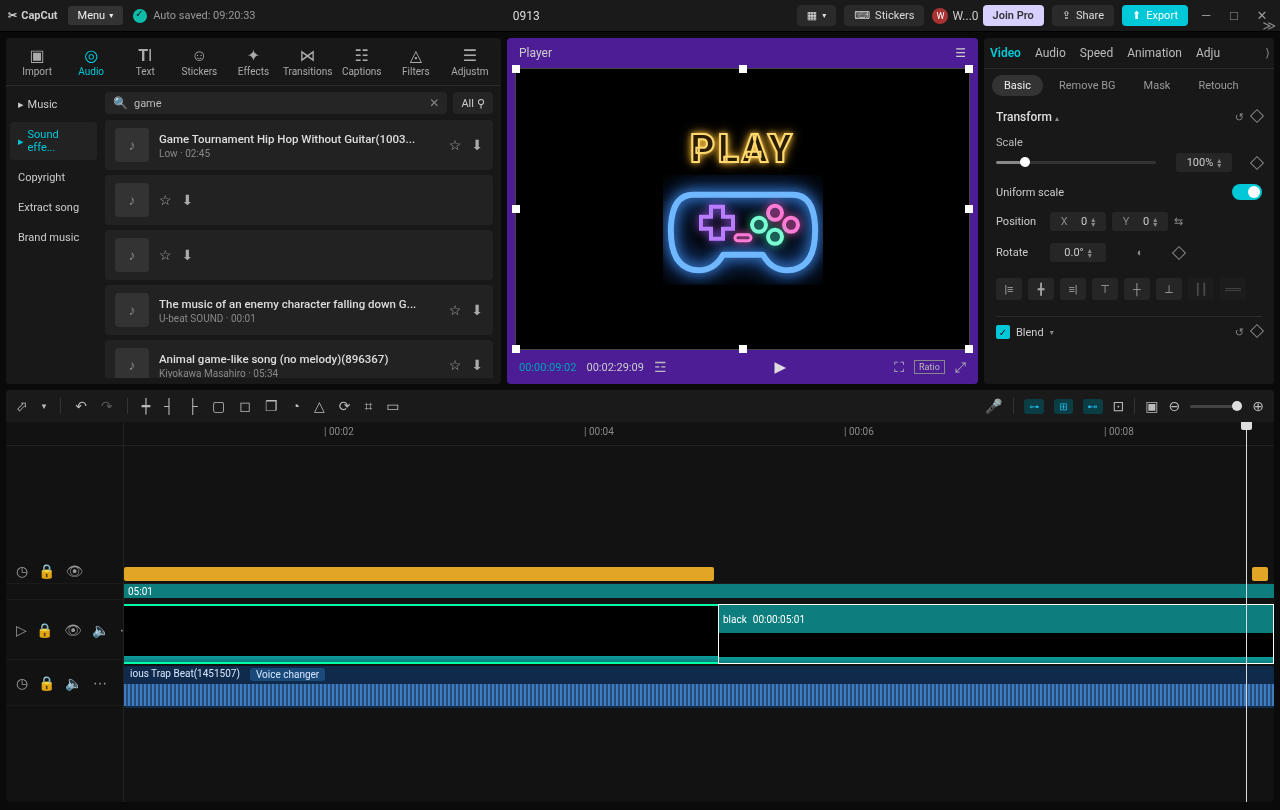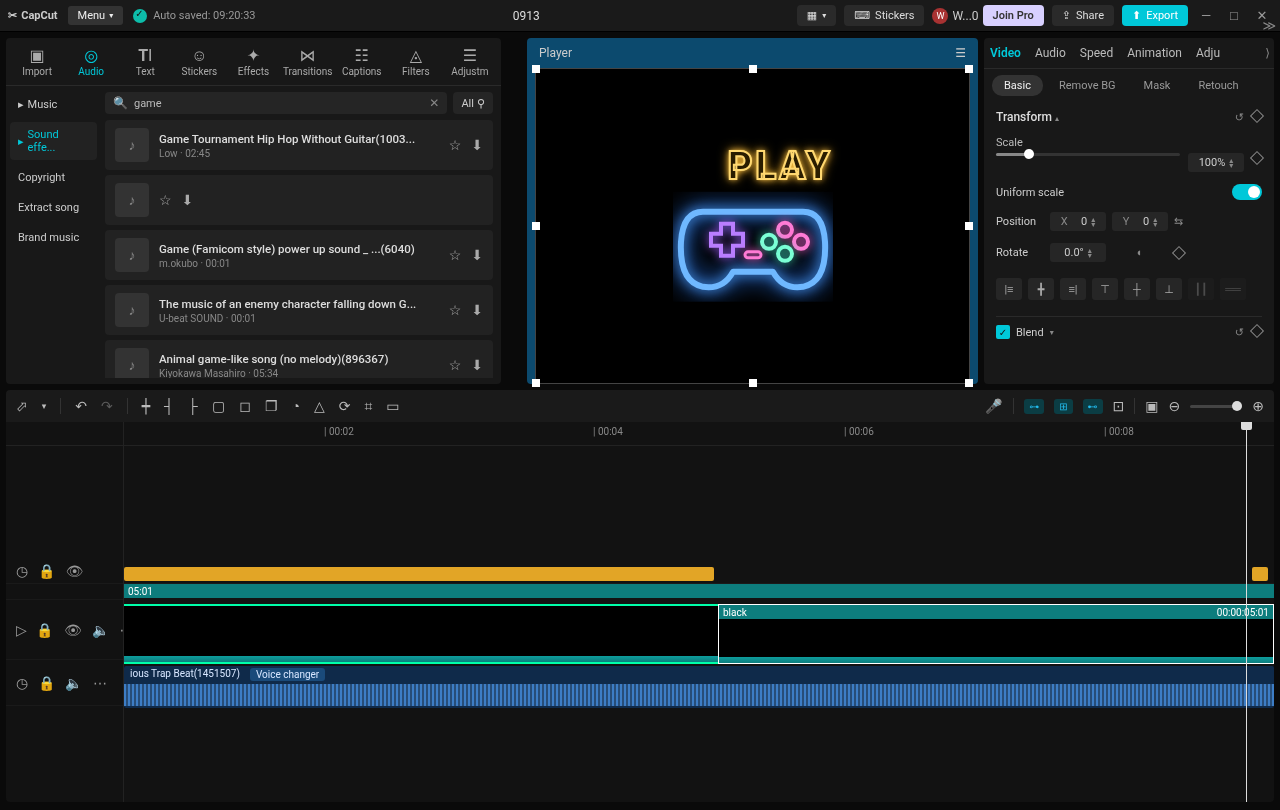--- a/index.html
+++ b/index.html
@@ -16,21 +16,21 @@
 .top-right{display:flex; gap:8px; align-items:center;}
 .top-btn{ background:#2a2a2a; padding:4px 10px; border-radius:4px; display:flex; align-items:center; gap:5px; font-size:11px; color:#ddd;}
 .top-btn.export{ background:#00c8d9; color:#fff; }
 .top-btn.joinpro{ background:#d8d0ff; color:#333; font-weight:600;}
 .avatar{width:16px; height:16px; border-radius:50%; background:#a83232; font-size:9px; display:flex; align-items:center; justify-content:center; color:#fff;}
 .win-btn{ width:20px; text-align:center; color:#999; font-size:13px;}
 
 
 .upper { display:flex; height:352px; gap:6px; padding:6px 6px 0 6px;}
 .panel-left { width:495px; background:#181818; border-radius:4px; display:flex; flex-direction:column; }
-.panel-mid { flex:1; background:#0c4a6e; border-radius:4px; display:flex; flex-direction:column; position:relative;margin-left:20px;}
+.panel-mid { flex:1; background:#4c1d95; border-radius:4px; display:flex; flex-direction:column; position:relative;}
 .panel-right { width:290px; background:#181818; border-radius:4px; display:flex; flex-direction:column;}
 
 
 .nav-tabs{ display:flex; padding:6px 4px; gap:0; border-bottom:1px solid #2a2a2a;}
 .nav-tab{ flex:1; text-align:center; font-size:10px; color:#aaa; display:flex; flex-direction:column; align-items:center; gap:2px; padding:2px 0; position:relative;}
 .nav-tab.active{ color:#00c8d9;}
 .nav-icon{ font-size:16px; height:18px; display:flex; align-items:center; justify-content:center;}
 .nav-arrow{ position:absolute; right:4px; top:18px; color:#888; font-size:13px;}
 
 .left-body{ display:flex; flex:1; overflow:hidden;}
@@ -55,21 +55,20 @@
 
 .player-head{ padding:8px 12px; font-size:12px; color:#ccc; display:flex; justify-content:space-between;}
 .player-view{ flex:1; margin:0 8px; background:#000; position:relative; border:1px solid #444;}
 .player-view .handle{position:absolute; width:8px; height:8px; background:#fff;}
 .handle.tl{left:-4px; top:-4px;} .handle.tr{right:-4px; top:-4px;} .handle.bl{left:-4px; bottom:-4px;} .handle.br{right:-4px; bottom:-4px;}
 .handle.tc{left:calc(50% - 4px); top:-4px;} .handle.bc{left:calc(50% - 4px); bottom:-4px;}
 .handle.lc{left:-4px; top:calc(50% - 4px);} .handle.rc{right:-4px; top:calc(50% - 4px);}
 .neon{ position:absolute; left:50%; top:50%; transform:translate(-50%,-52%); text-align:center;}
 .neon-text{ font-size:38px; font-weight:900; letter-spacing:3px; color:#2a1d00;
   text-shadow: 0 0 2px #ffd870, 0 0 6px #ffc94d, 0 0 12px #ffb020;
-  text-align: right;
   -webkit-text-stroke: 2px #ffd870;}
 .controller-svg{ display:block; margin:4px auto 0; }
 
 .player-foot{ padding:8px 12px; display:flex; align-items:center; gap:10px; font-size:11px;}
 .t-cur{color:#00a3b8;}
 .t-dur{color:#ccc;}
 .play-btn{ flex:1; text-align:center; color:#ddd; font-size:15px;}
 .pf-icon{ color:#bbb; font-size:14px;}
 
 
@@ -78,21 +77,21 @@
 .prop-tab.active{ color:#00c8d9; font-weight:600;}
 .prop-arrows{position:absolute; right:4px; top:8px; color:#888;}
 .sub-tabs{ display:flex; padding:6px 8px; gap:4px; align-items:center;}
 .sub-tab{ padding:4px 12px; font-size:11px; color:#999; border-radius:10px;}
 .sub-tab.active{ background:#333; color:#eee;}
 
 .props{ padding:8px 12px; display:flex; flex-direction:column; gap:12px; font-size:11px;}
 .prop-row{ display:flex; align-items:center; justify-content:space-between;}
 .prop-row .label{ color:#ddd; font-size:12px; font-weight:500;}
 .prop-row .icons{ display:flex; gap:8px; color:#888;}
-.slider-row{ display:flex; gap:8px;}
+.slider-row{ display:flex; align-items:center; gap:20px;}
 .slider{ flex:1; height:3px; background:#333; position:relative; border-radius:2px;}
 .slider .fill{ position:absolute; left:0; top:0; bottom:0; background:#888; border-radius:2px;}
 .slider .thumb{ position:absolute; width:10px; height:10px; background:#fff; border-radius:50%; top:-4px; transform:translateX(-50%);}
 .num-box{ background:#262626; padding:3px 6px; border-radius:3px; display:flex; align-items:center; gap:4px; min-width:56px; justify-content:center;}
 .num-box .caret{ font-size:8px; color:#888; line-height:5px;}
 .diamond{ width:10px; height:10px; border:1px solid #888; transform:rotate(45deg);}
 .toggle{ width:30px; height:16px; background:#00c8d9; border-radius:8px; position:relative;}
 .toggle::after{content:""; position:absolute; right:2px; top:2px; width:12px; height:12px; background:#fff; border-radius:50%;}
 .xy-row{ display:flex; align-items:center; gap:6px;}
 .xy-row .lbl{ color:#888; font-size:11px;}
@@ -132,21 +131,21 @@
 .lane-vid{ height:60px; position:relative;}
 .lane-aud{ height:46px; position:relative;}
 
 .fx-bar{ position:absolute; bottom:2px; left:0; width:590px; height:14px; background:#e2a526; border-radius:2px;}
 .fx-marker{position:absolute; bottom:2px; right:6px; width:16px; height:14px; background:#e2a526; border-radius:2px;}
 .clip-strip{ position:absolute; top:0; left:0; right:0; height:14px; background:#0d7d7d;}
 .clip-strip .t{ font-size:10px; color:#fff; padding:0 4px;}
 .vid-clip{ position:absolute; top:0; bottom:0; background:#000; border-top:2px solid #0fa; border-bottom:2px solid #0fa;}
 .vid-clip.c1{left:0; width:594px;}
 .vid-clip.c2{left:594px; right:0; border:1px solid #fff; }
-.vid-clip .hdr{ height:14px; background:#0d7d7d; font-size:10px; color:#fff; padding:0 4px; display:flex; gap:6px; align-items:center;justify-content:space-between;}
+.vid-clip .hdr{ height:28px; background:#0d7d7d; font-size:10px; color:#fff; padding:0 4px; display:flex; gap:6px; align-items:center;}
 .vid-clip .wave{ position:absolute; left:0; right:0; bottom:0; height:6px; background:linear-gradient(#0d9d9d,#0d7d7d);}
 
 .aud-clip{ position:absolute; top:2px; left:0; right:0; bottom:2px; background:#0f2a4a; border-radius:2px;}
 .aud-clip .hdr{ font-size:10px; color:#d7e6ff; padding:2px 6px; display:flex; gap:10px;}
 .aud-clip .wave{ position:absolute; left:0; right:0; top:18px; bottom:2px;
   background: repeating-linear-gradient(90deg, #3d7dc5 0 2px, #274d78 2px 4px);}
 
 .ti{ font-size:14px;}
 </style>
 </head>
@@ -261,24 +260,20 @@
           </div>
           <div class="audio-item">
             <div class="audio-thumb">♪</div>
             <div class="audio-actions">
                 <span>☆</span>
                 <span>⬇</span>
               </div>
           </div>
           <div class="audio-item">
             <div class="audio-thumb">♪</div>
-            <div class="audio-info">
-                <div class="audio-title">Game (Famicom style) power up sound _ ...(6040)</div>
-                <div class="audio-meta">m.okubo · 00:01</div>
-              </div>
             <div class="audio-actions">
                 <span>☆</span>
                 <span>⬇</span>
               </div>
           </div>
           <div class="audio-item">
             <div class="audio-thumb">♪</div>
             <div class="audio-info">
                 <div class="audio-title">The music of an enemy character falling down G...</div>
                 <div class="audio-meta">U-beat SOUND · 00:01</div>
@@ -323,20 +318,29 @@
         <svg class="controller-svg" width="160" height="110" viewBox="0 0 160 110">
           <path d="M30 20 Q10 20 8 50 Q6 90 30 95 Q50 98 60 80 L100 80 Q110 98 130 95 Q154 90 152 50 Q150 20 130 20 Z" fill="none" stroke="#6fb8ff" stroke-width="6" stroke-linejoin="round" style="filter: drop-shadow(0 0 6px #4da0ff) drop-shadow(0 0 12px #2a7dff);"></path>
           <path d="M38 42 h10 v-10 h12 v10 h10 v12 h-10 v10 h-12 v-10 h-10 z" fill="none" stroke="#b97dff" stroke-width="4" style="filter: drop-shadow(0 0 5px #a060ff);"></path>
           <circle cx="112" cy="38" r="7" fill="none" stroke="#ff7bd5" stroke-width="4" style="filter:drop-shadow(0 0 5px #ff5bc5);"></circle>
           <circle cx="128" cy="50" r="7" fill="none" stroke="#ff7bd5" stroke-width="4" style="filter:drop-shadow(0 0 5px #ff5bc5);"></circle>
           <circle cx="112" cy="62" r="7" fill="none" stroke="#7bffd5" stroke-width="4" style="filter:drop-shadow(0 0 5px #40e0c0);"></circle>
           <circle cx="96" cy="50" r="7" fill="none" stroke="#7bffd5" stroke-width="4" style="filter:drop-shadow(0 0 5px #40e0c0);"></circle>
           <rect x="72" y="60" width="16" height="6" rx="3" fill="none" stroke="#ff7bd5" stroke-width="3" style="filter:drop-shadow(0 0 4px #ff5bc5);"></rect>
         </svg>
       </div>
+    </div>
+    <div class="player-foot">
+      <span class="t-cur">00:00:09:02</span>
+      <span class="t-dur">00:02:29:09</span>
+      <span class="pf-icon ti">☲</span>
+      <span class="play-btn">▶</span>
+      <span class="pf-icon ti">⛶</span>
+      <span class="pf-icon" style="border:1px solid #888; padding:1px 4px; font-size:9px;">Ratio</span>
+      <span class="pf-icon ti">⤢</span>
     </div>
   </div>
 
   <div class="panel-right">
     <div class="prop-tabs">
       <span class="prop-tab active">Video</span>
       <span class="prop-tab">Audio</span>
       <span class="prop-tab">Speed</span>
       <span class="prop-tab">Animation</span>
       <span class="prop-tab">Adju</span>
@@ -466,21 +470,21 @@
     <div class="track-head th-aud">
       <span class="ti">◷</span>
       <span class="ti">🔒</span>
       <span class="ti">🔈</span>
       <span class="ti">⋯</span>
     </div>
   </div>
   <div class="tracks">
     <div class="ruler">
       <span class="tick" style="left:200px;">| 00:02</span>
-      <span class="tick" style="left:460px;margin-left:9px;">| 00:04</span>
+      <span class="tick" style="left:460px;">| 00:04</span>
       <span class="tick" style="left:720px;">| 00:06</span>
       <span class="tick" style="left:980px;">| 00:08</span>
     </div>
     <div class="playhead" style="left:1122px;"></div>
     <div class="lane-fx">
       <div class="fx-bar"></div>
       <div class="fx-marker"></div>
     </div>
     <div class="lane-clipbar">
       <div class="clip-strip"><span class="t">05:01</span></div>

